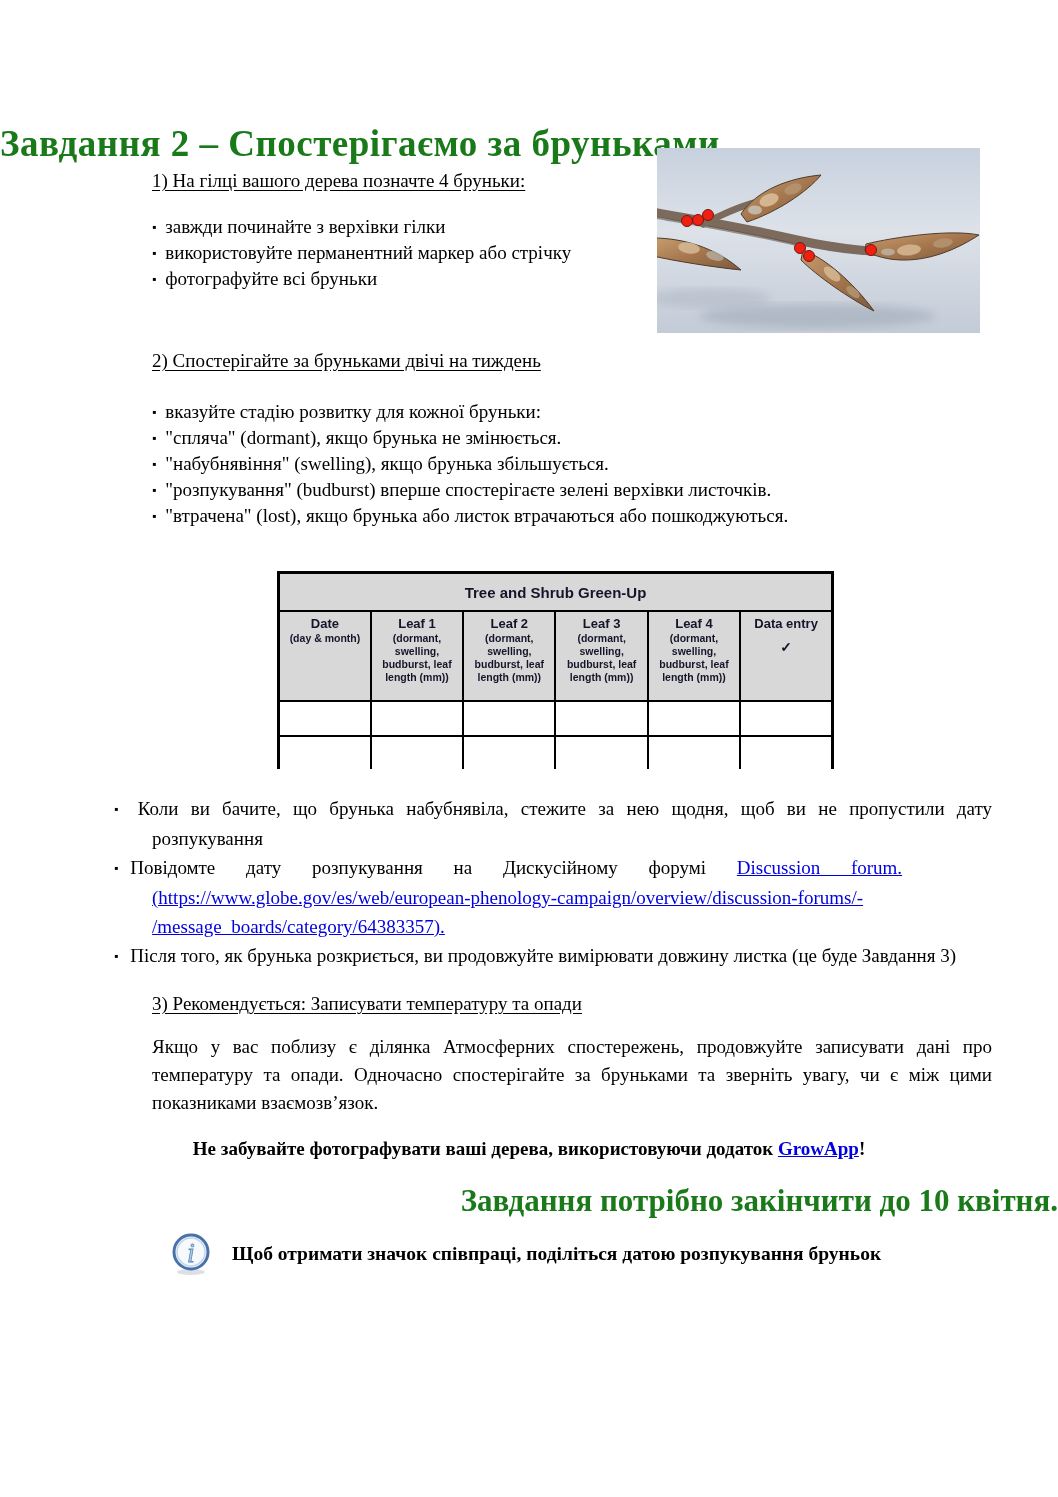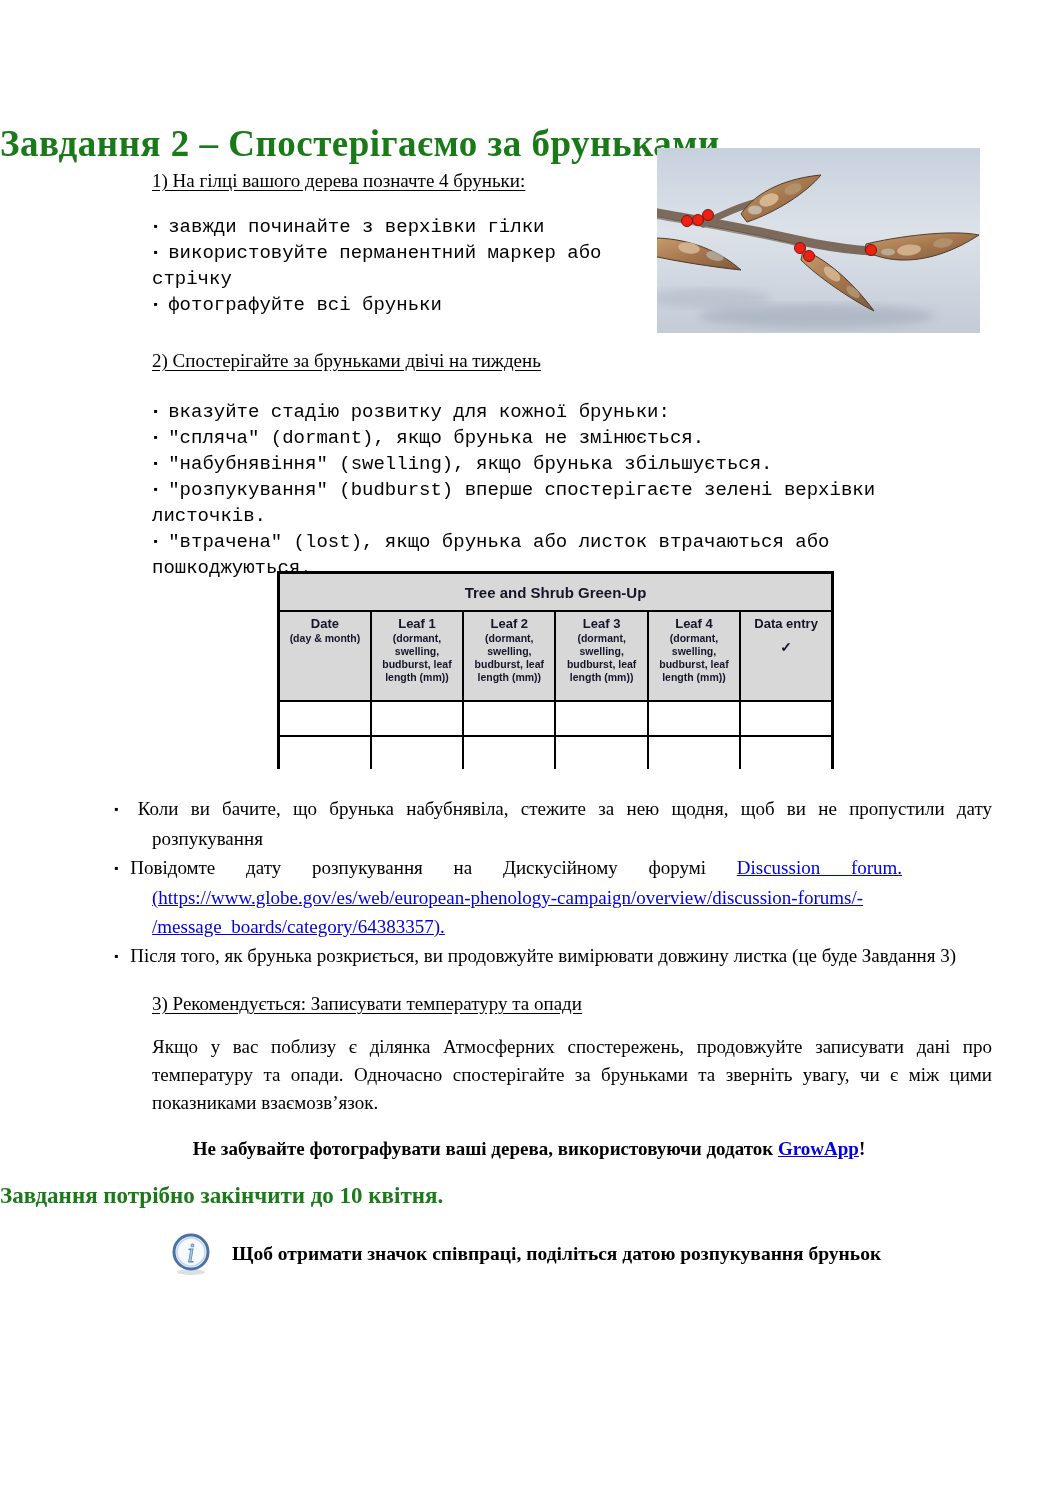--- a/index.html
+++ b/index.html
@@ -24,21 +24,21 @@
   .sec-heading{
     font-size:19px;
     text-decoration:underline;
     text-underline-offset:3px;
   }
   #sec1{position:absolute; left:152px; top:170px; width:505px;}
   #sec2{position:absolute; left:152px; top:350px; width:760px;}
   #sec3{position:absolute; left:152px; top:993px; width:840px;}
   ul.plain{
     list-style:none; margin:0; padding:0;
-    font-size:19px; line-height:26px;font-family:Liberation Mono, monospace;
+    font-size:19px; line-height:26px;
   }
   #sec1 ul.plain{margin-top:22px;}
   #sec2 ul.plain{margin-top:27px;}
   .bm{font-size:12px; margin-right:9px; vertical-align:2px;}
   
   .photo{
     position:absolute; left:657px; top:148px; width:323px; height:185px;
   }
   
   .table-wrap{
@@ -89,21 +89,21 @@
     text-align:justify;
     font-family:Liberation Serif, serif;
   }
   
   .reminder{
     position:absolute; top:1138px; left:0; width:100%;
     text-align:center; font-size:19px; font-weight:bold;
   }
   .deadline{
     position:absolute; top:1183px; left:0; width:100%;
-    text-align:left; font-size:23px; font-weight:bold;
+    text-align:right; font-size:31px; font-weight:bold;
     color:#1a7a1a;
   }
   .badge-row{
     position:absolute; left:170px; top:1232px; width:820px;
     display:flex; align-items:center; gap:20px;
   }
   .badge-text{font-size:19.5px; font-weight:bold;}
   .info-icon{flex:0 0 auto; width:42px; height:44px;}
 </style>
 </head>

